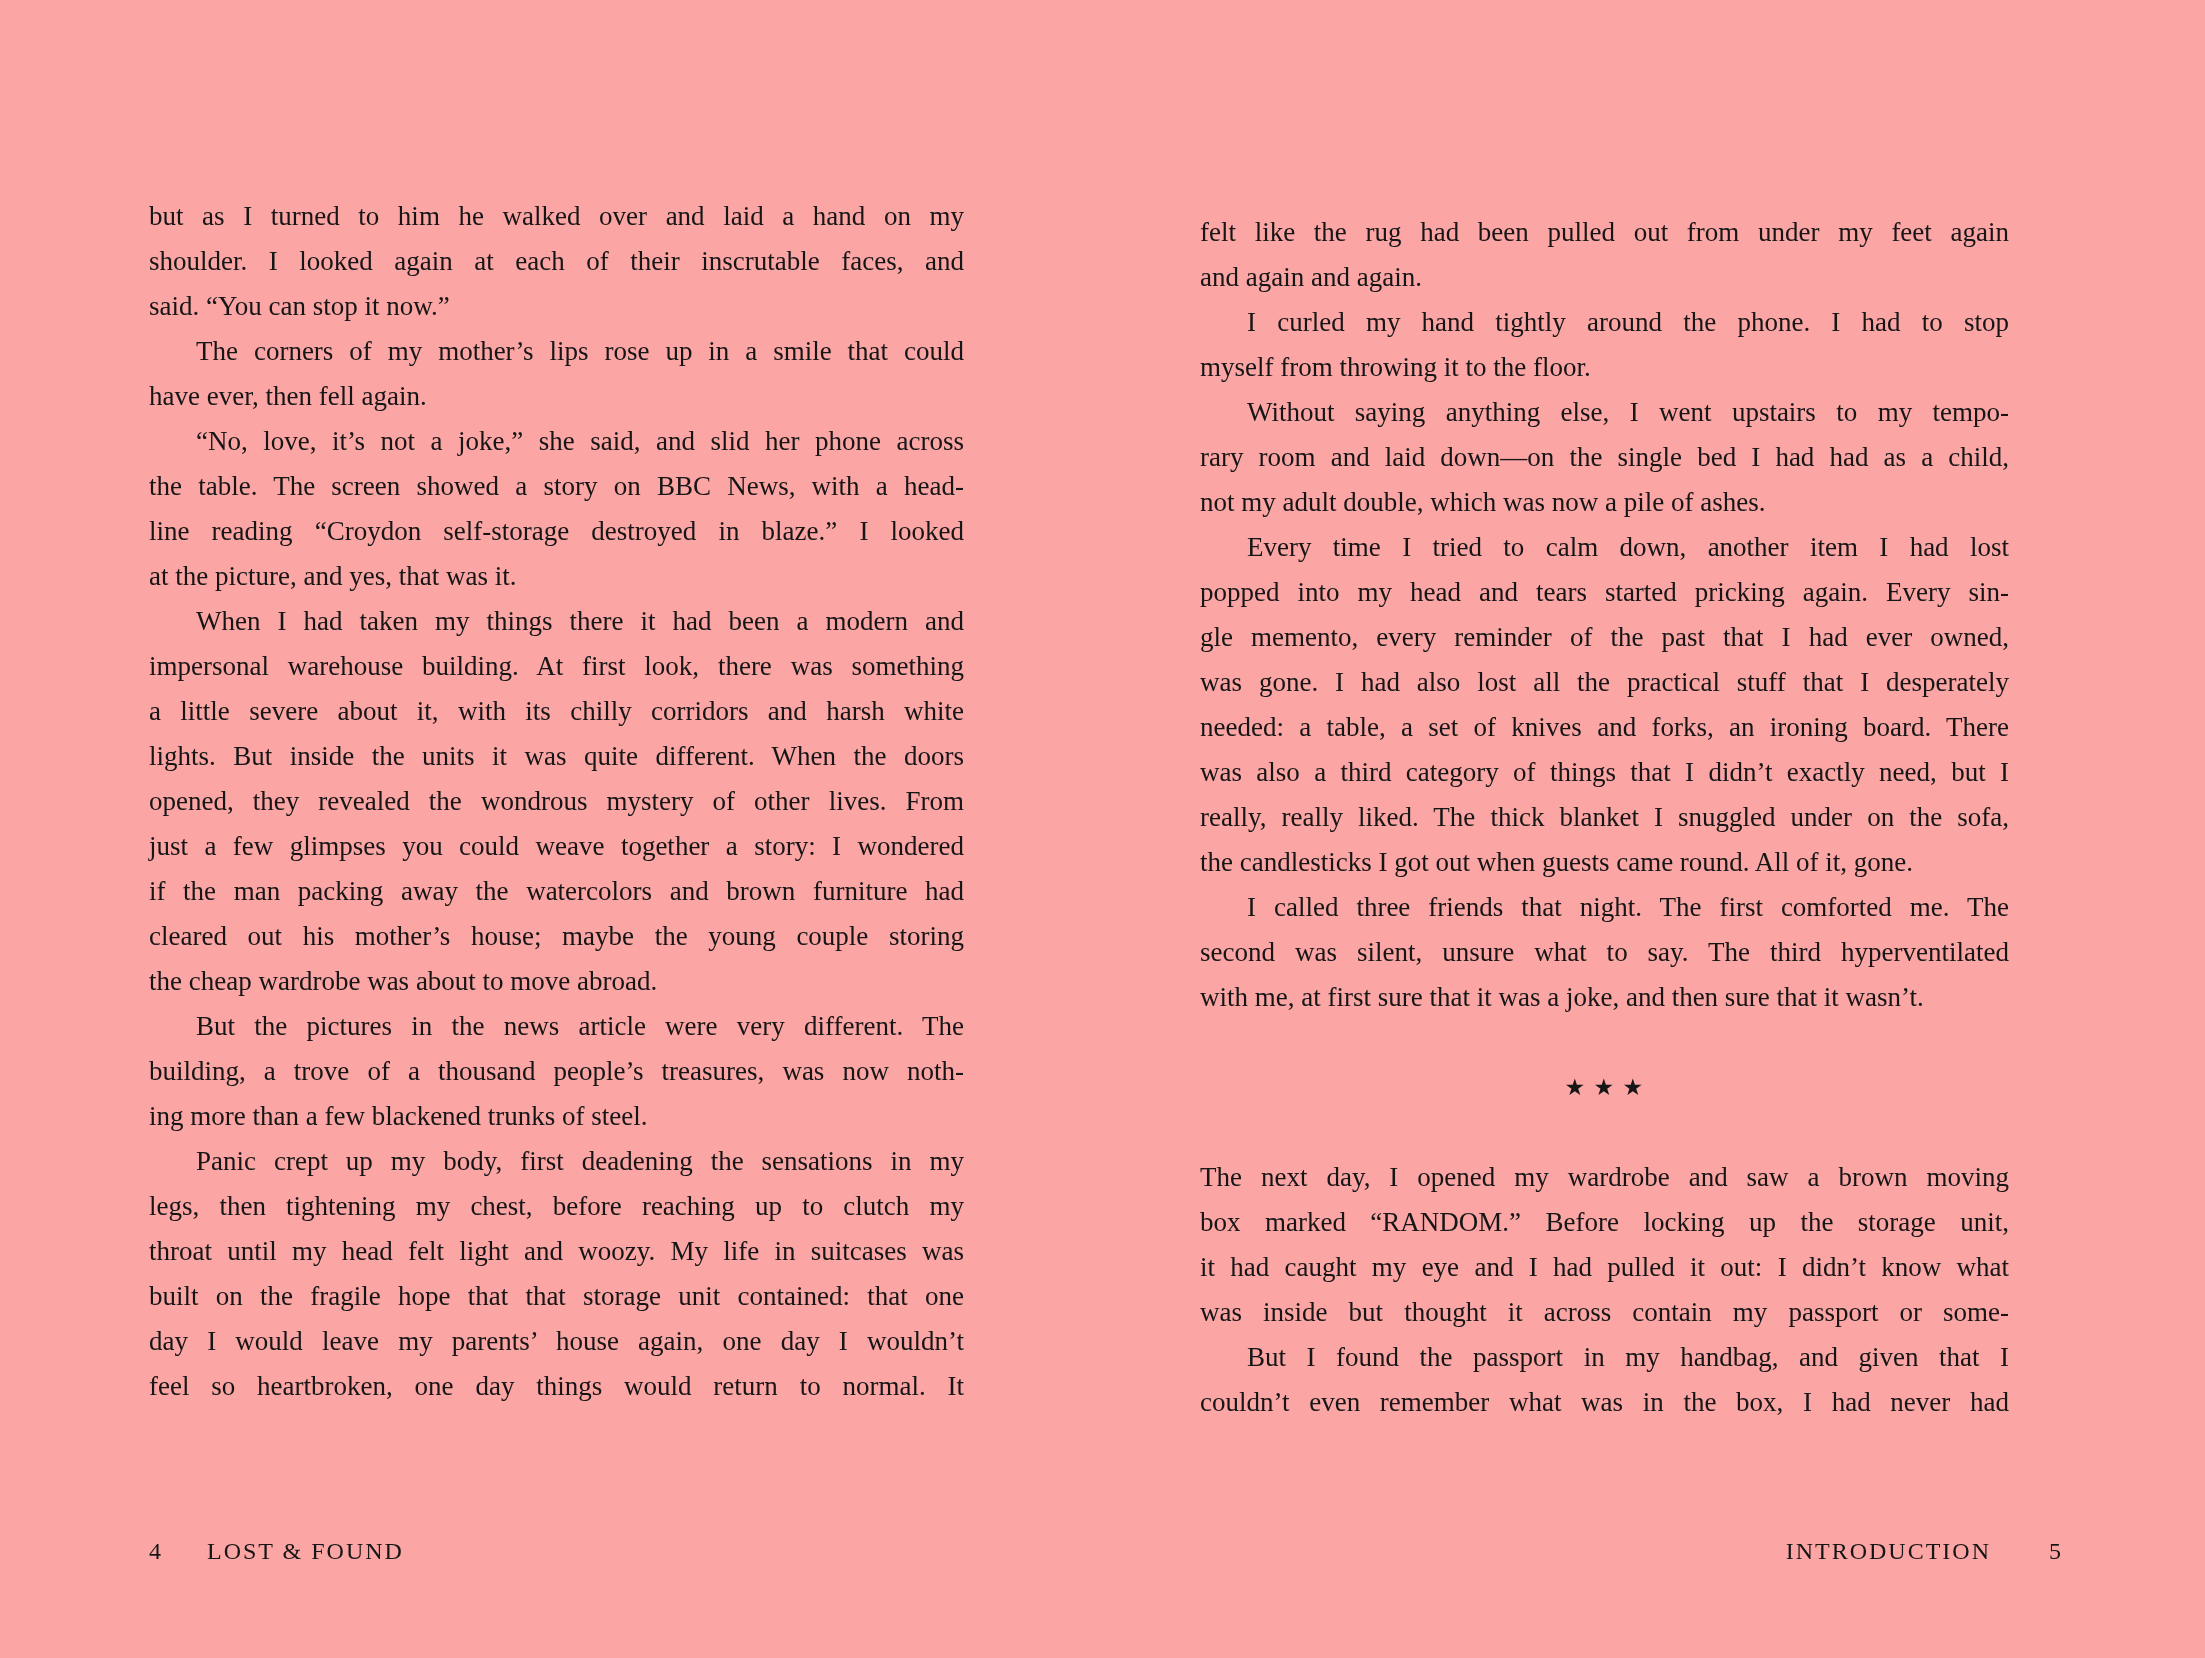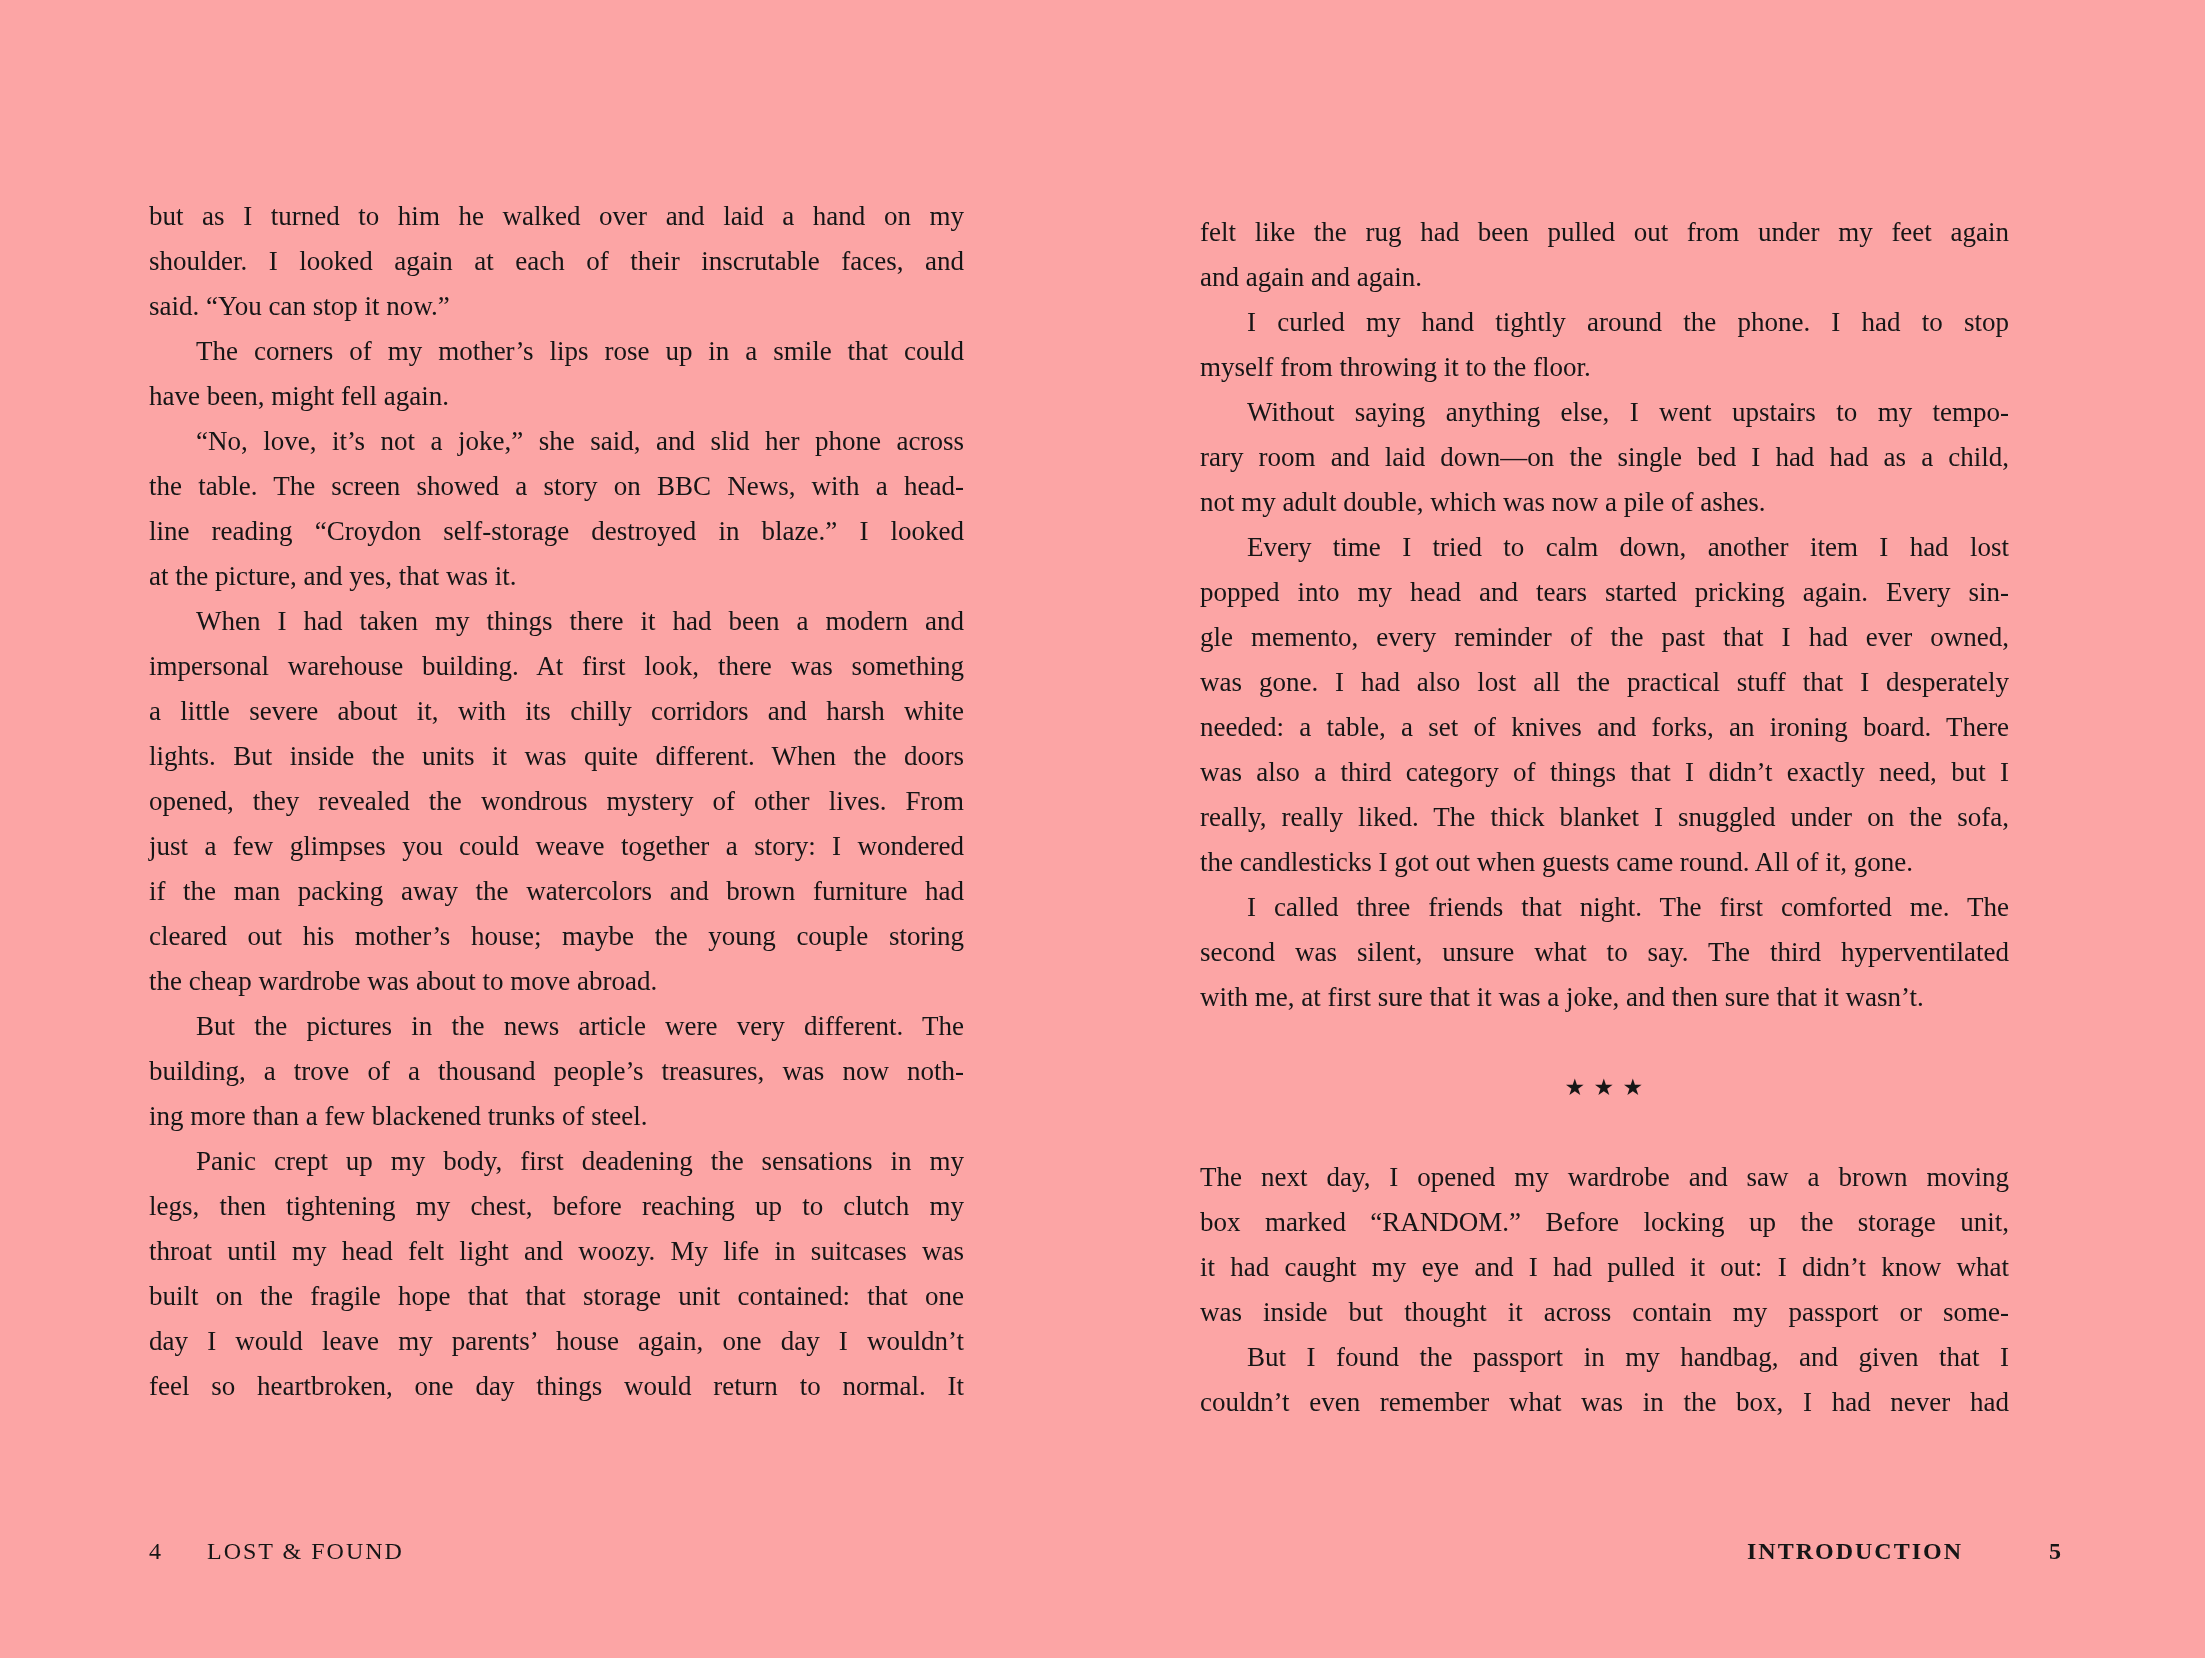--- a/index.html
+++ b/index.html
@@ -41,33 +41,33 @@
   }
   .footer {
     position: absolute;
     top: 1538px;
     font-size: 24px;
     letter-spacing: 2px;
     display: flex;
     align-items: baseline;
   }
   #footer-left  { left: 149px; gap: 44px; }
-  #footer-right { right: 142px; gap: 86px; font-weight: bold; }
+  #footer-right { right: 142px; gap: 58px; }
 </style>
 </head>
 <body>
 
 <div class="spread">
 
   <div class="page-body" id="left-body">
       <div class="line">but as I turned to him he walked over and laid a hand on my</div>
       <div class="line">shoulder. I looked again at each of their inscrutable faces, and</div>
       <div class="line par-end">said. “You can stop it now.”</div>
       <div class="line indent">The corners of my mother’s lips rose up in a smile that could</div>
-      <div class="line par-end">have been, might fell again.</div>
+      <div class="line par-end">have ever, then fell again.</div>
       <div class="line indent">“No, love, it’s not a joke,” she said, and slid her phone across</div>
       <div class="line">the table. The screen showed a story on BBC News, with a head-</div>
       <div class="line">line reading “Croydon self-storage destroyed in blaze.” I looked</div>
       <div class="line par-end">at the picture, and yes, that was it.</div>
       <div class="line indent">When I had taken my things there it had been a modern and</div>
       <div class="line">impersonal warehouse building. At first look, there was something</div>
       <div class="line">a little severe about it, with its chilly corridors and harsh white</div>
       <div class="line">lights. But inside the units it was quite different. When the doors</div>
       <div class="line">opened, they revealed the wondrous mystery of other lives. From</div>
       <div class="line">just a few glimpses you could weave together a story: I wondered</div>

